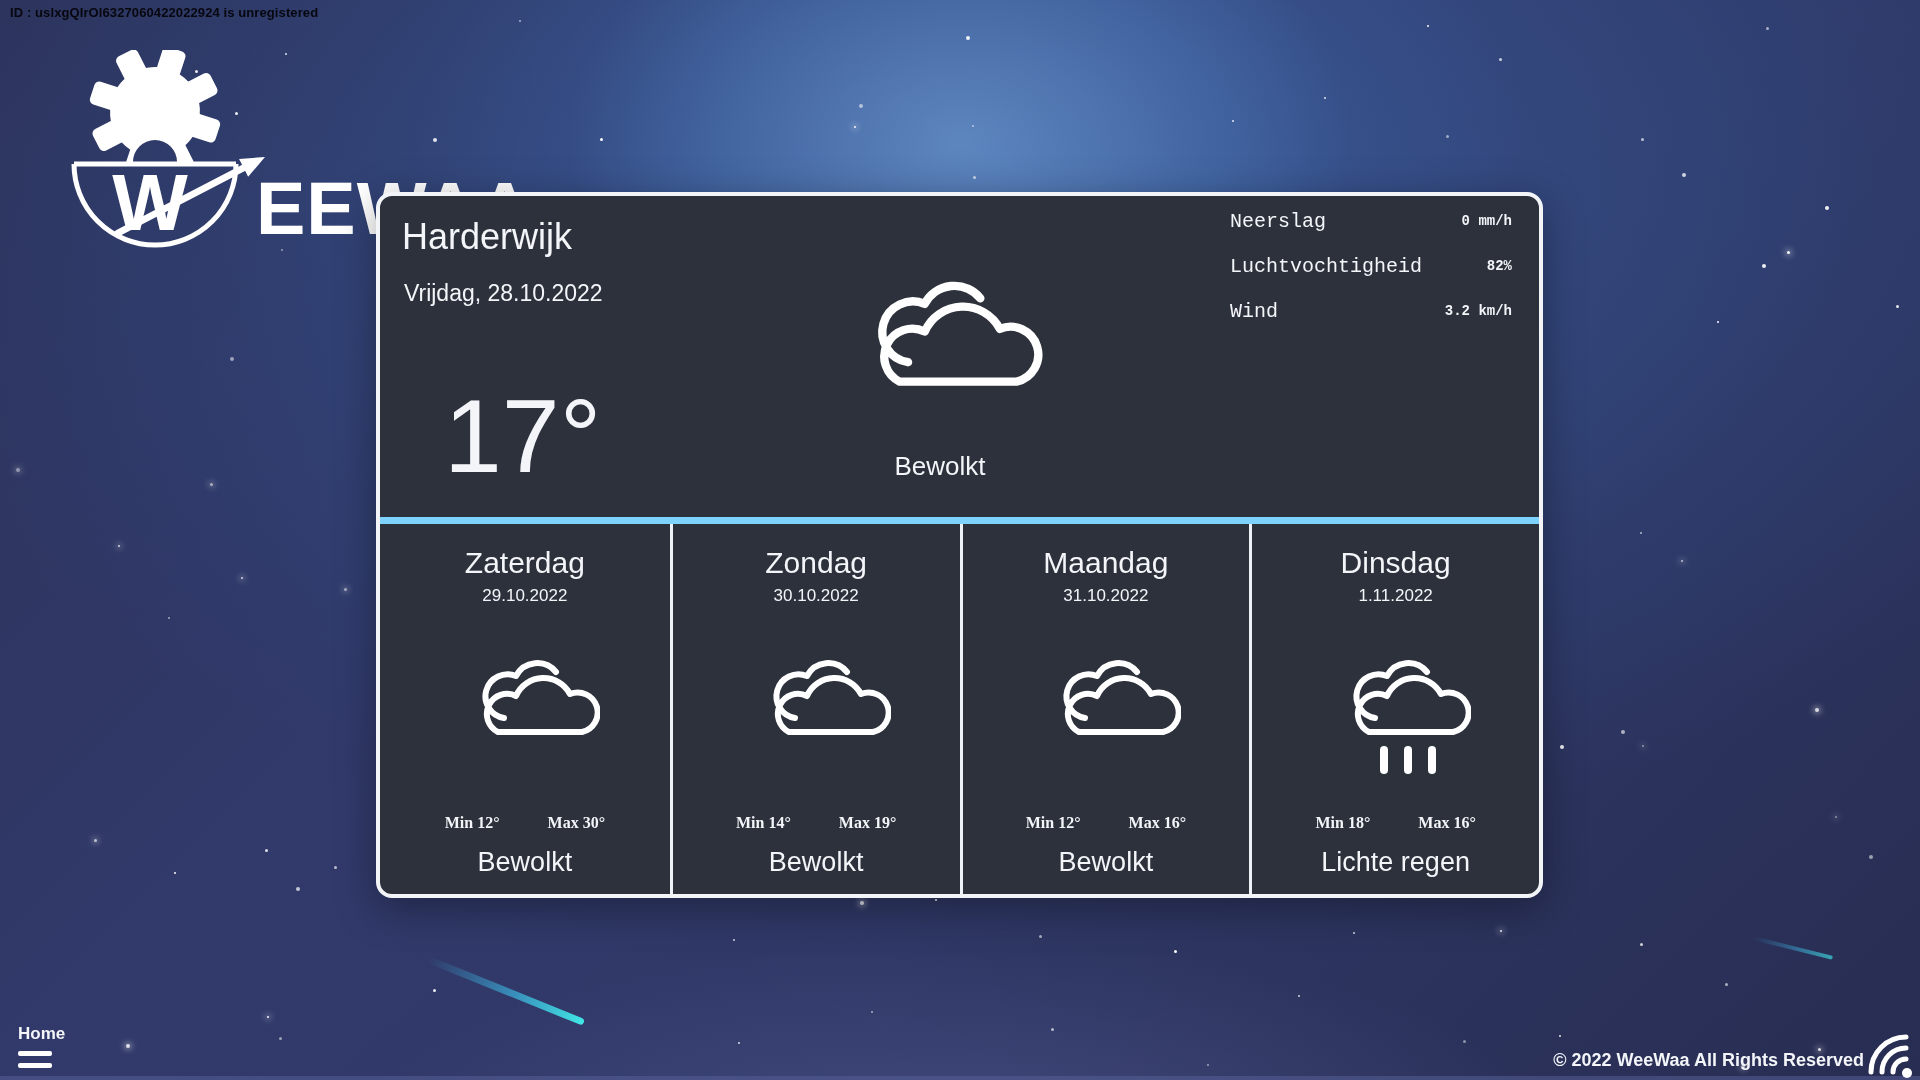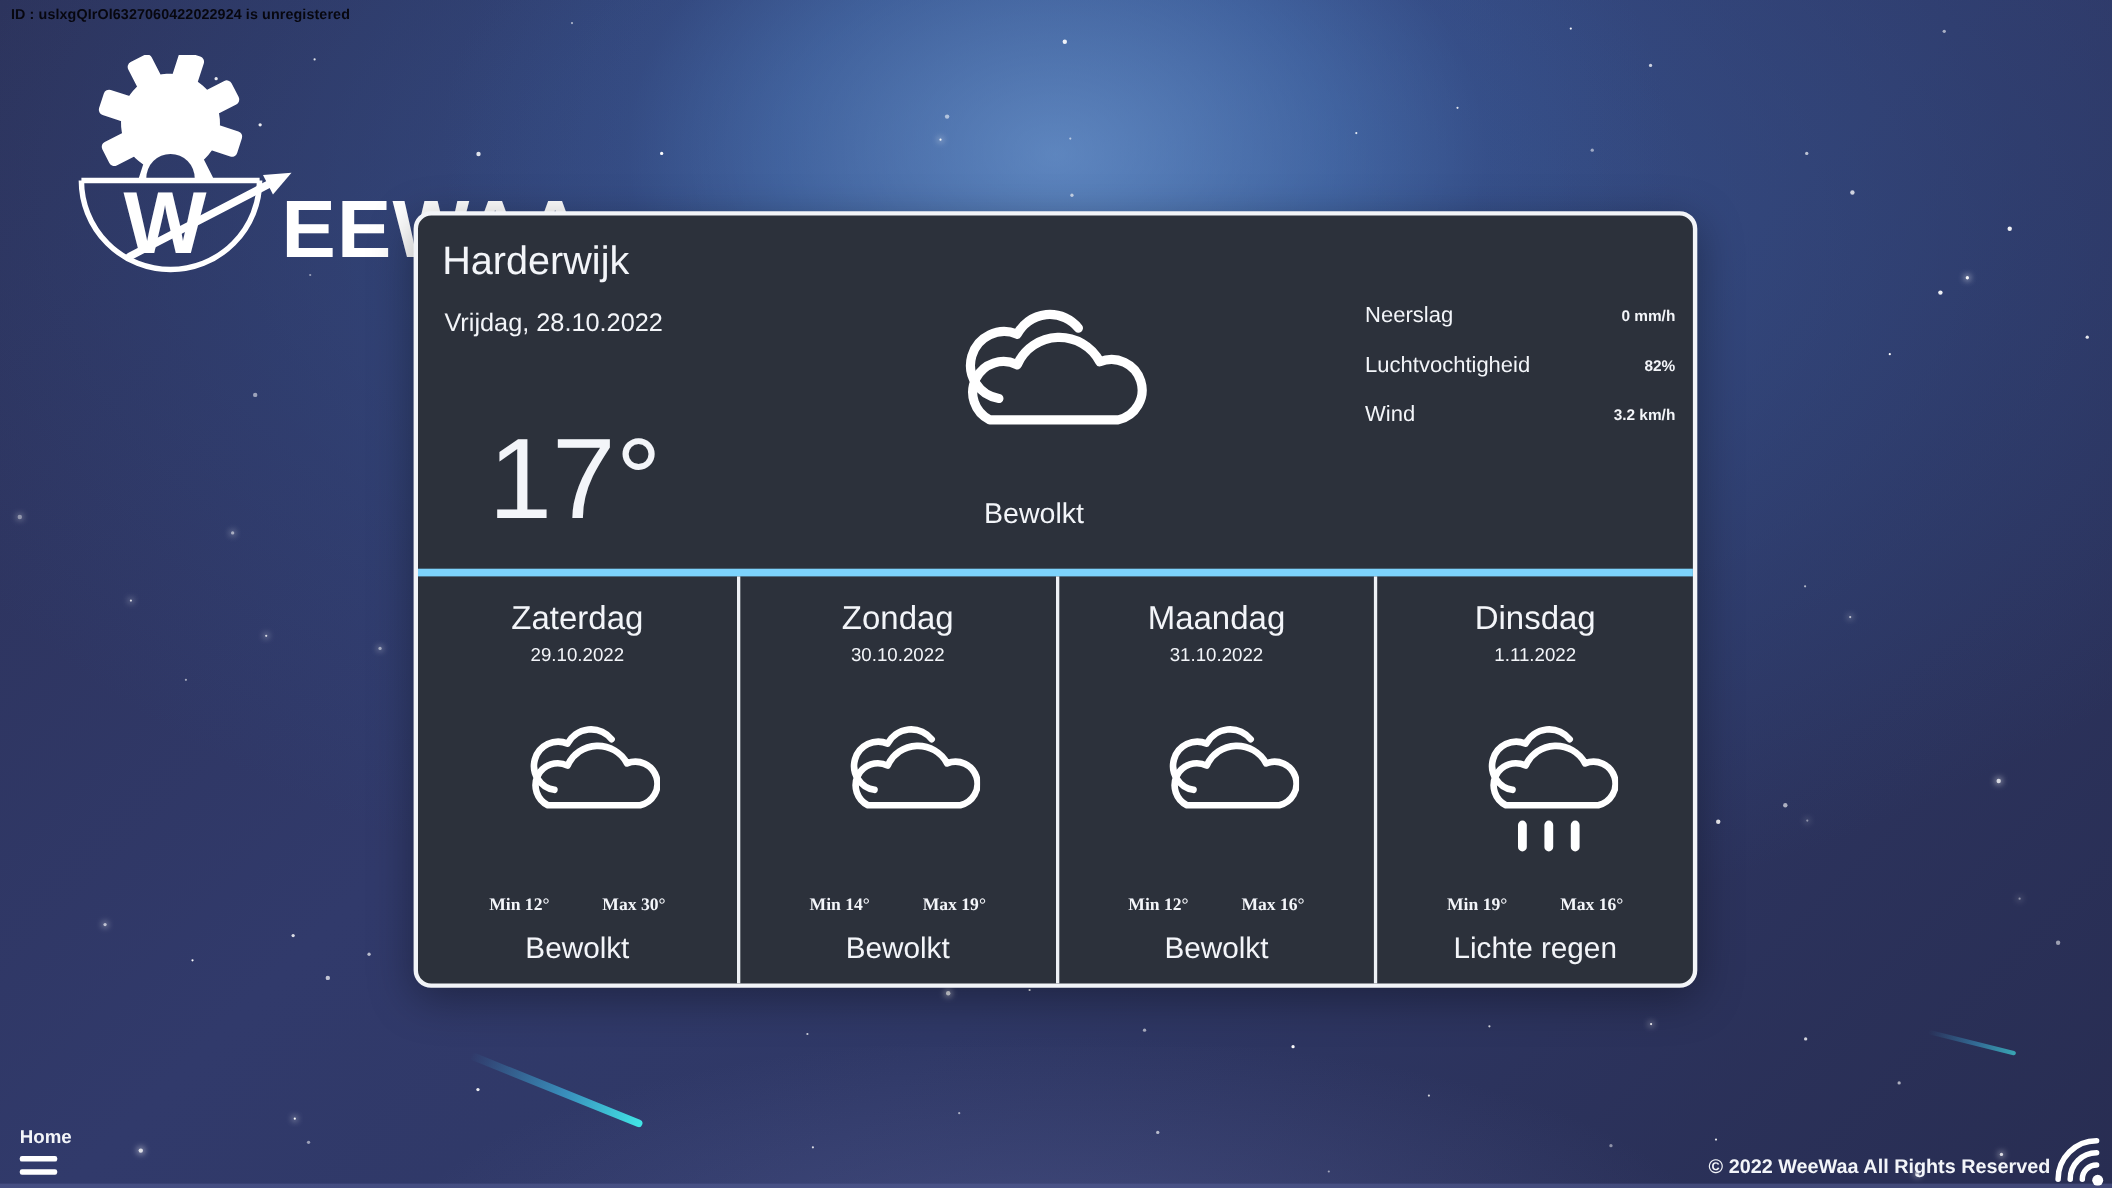--- a/index.html
+++ b/index.html
@@ -22,31 +22,31 @@
   .wordmark{position:absolute;left:198px;top:122px;font-size:74px;line-height:74px;font-weight:bold;letter-spacing:1px;color:#fff;}
   
   .streak{position:absolute;height:7px;border-radius:4px;z-index:0;
     background:linear-gradient(90deg, rgba(80,150,220,0) 0%, rgba(60,170,215,.75) 55%, #41e6e6 100%);}
   .streak1{left:428px;top:956px;width:168px;transform:rotate(22deg);transform-origin:left center;}
   .streak2{left:1753px;top:936px;width:82px;height:4px;opacity:.65;transform:rotate(14deg);transform-origin:left center;}
   
   .card{position:absolute;left:376px;top:192px;width:1167px;height:706px;z-index:2;
     background:#2c313b;border:4px solid #f2f4f8;border-radius:16px;box-sizing:border-box;
     box-shadow:0 10px 40px rgba(0,0,0,.35);}
-  .card-top{position:absolute;left:0;top:0;right:0;height:359px;}
+  .card-top{position:absolute;left:0;top:0;right:11px;height:359px;}
   .location{position:absolute;left:22px;top:20px;font-size:36px;font-weight:normal;}
   .cur-date{position:absolute;left:24px;top:84px;font-size:23px;font-weight:normal;}
   .temp{position:absolute;left:64px;top:188px;font-size:104px;font-weight:200;line-height:1;}
   .main-center{position:absolute;left:436px;top:38px;width:248px;text-align:center;}
   .main-center svg{display:block;margin:0 auto;}
   .main-cond{margin-top:56px;font-size:26px;}
   .card-right{position:absolute;right:16px;top:12px;width:282px;}
   .clock{height:110px;background:#fff;border-radius:16px;display:flex;align-items:center;justify-content:center;}
   .clock span{font-size:76px;font-weight:200;color:#2e3440;letter-spacing:2px;}
-  .stats{margin-top:66px;}
+  .stats{font-family:Liberation Mono, monospace;}
   .stat-row{display:flex;justify-content:space-between;align-items:center;height:26px;margin-bottom:19px;}
   .stat-label{font-size:20px;}
   .stat-value{font-size:14px;font-weight:bold;}
   
   .card-bottom{position:absolute;left:0;right:0;bottom:0;top:321px;border-top:7px solid #7dd3fc;
     display:grid;grid-template-columns:repeat(4,1fr);}
   .day{display:flex;flex-direction:column;align-items:center;padding-top:20px;box-sizing:border-box;}
   .day + .day{border-left:3px solid #eef1f5;}
   .day-name{font-size:30px;line-height:38px;}
   .day-date{font-size:17px;line-height:20px;margin-top:4px;}
@@ -353,21 +353,21 @@
           <svg width="150" height="150" viewBox="0 0 150 150">
               <use href="#g-cloud"></use>
               <g class="rain" fill="#fff" stroke="none">
                 <rect x="59" y="118" width="8" height="28" rx="4"></rect>
                 <rect x="83" y="118" width="8" height="28" rx="4"></rect>
                 <rect x="107" y="118" width="8" height="28" rx="4"></rect>
               </g>
             </svg>
         </div>
         <div class="minmax">
-          <span>Min 19°</span>
+          <span>Min 18°</span>
           <span>Max 16°</span>
         </div>
         <div class="day-cond">Lichte regen</div>
       </div>
 
     </div>
   </div>
 
   <div class="home">
     <div class="home-label">Home</div>

